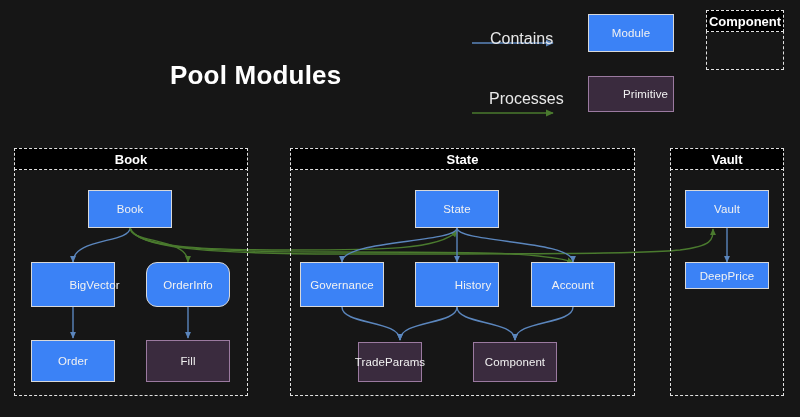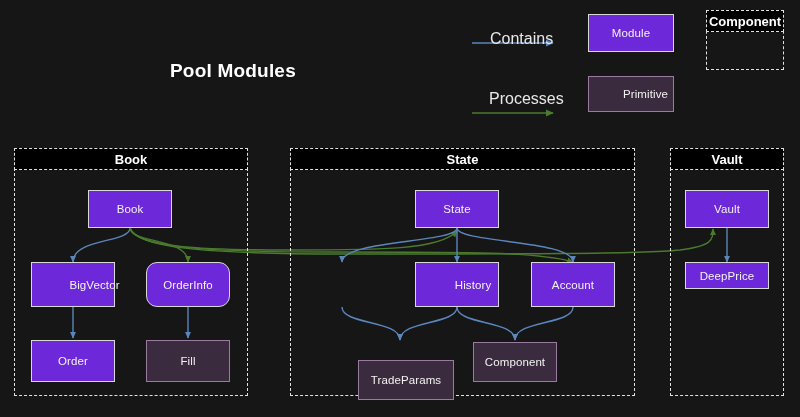--- a/index.html
+++ b/index.html
@@ -9,21 +9,21 @@
     font-family:"Liberation Sans", sans-serif;
     overflow:hidden;
     position:relative;
   }
   #stage{position:absolute;left:0;top:0;width:800px;height:417px;}
 
   
   .title{
     position:absolute;
     color:#ffffff;
-    font-size:19px;
+    font-size:26px;
     font-weight:bold;
     letter-spacing:.2px;
     white-space:nowrap;
   }
 
   
   .legend-label{
     position:absolute;
     color:#e8e8e8;
     font-size:16px;
@@ -36,21 +36,21 @@
     box-sizing:border-box;
     display:flex;
     align-items:center;
     justify-content:center;
     color:#f2f2f2;
     font-size:11.5px;
     white-space:nowrap;
     letter-spacing:.1px;
   }
   .node.module{
-    background:#6d28d9;
+    background:#3b82f6;
     border:1.4px solid #d8d8d8;
     text-align:right;
   }
   .node.primitive{
     background:#3a2b3e;
     border:1.4px solid #9b7aa0;
   }
 
   
   .component{
@@ -172,27 +172,30 @@
   </div>
 
   <div class="component" style="left:290px;top:148px;width:345px;height:248px;"></div>
   <div class="component-header" style="left:290px;top:148px;width:345px;height:22px;">
     <span>State</span>
   </div>
 
   <div class="node module" style="left:415px;top:190px;width:84px;height:38px;">
     <span>State</span>
   </div>
+  <div class="node module" style="left:300px;top:262px;width:84px;height:45px;">
+    <span>Governance</span>
+  </div>
   <div class="node module" style="left:415px;top:262px;width:84px;height:45px;padding-left:32px;">
     <span>History</span>
   </div>
   <div class="node module" style="left:531px;top:262px;width:84px;height:45px;">
     <span>Account</span>
   </div>
-  <div class="node primitive" style="left:358px;top:360px;width:96px;height:40px;">
+  <div class="node primitive" style="left:358px;top:342px;width:64px;height:40px;">
     <span>TradeParams</span>
   </div>
   <div class="node primitive" style="left:473px;top:342px;width:84px;height:40px;">
     <span>Component</span>
   </div>
 
   <div class="component" style="left:670px;top:148px;width:114px;height:248px;"></div>
   <div class="component-header" style="left:670px;top:148px;width:114px;height:22px;">
     <span>Vault</span>
   </div>

